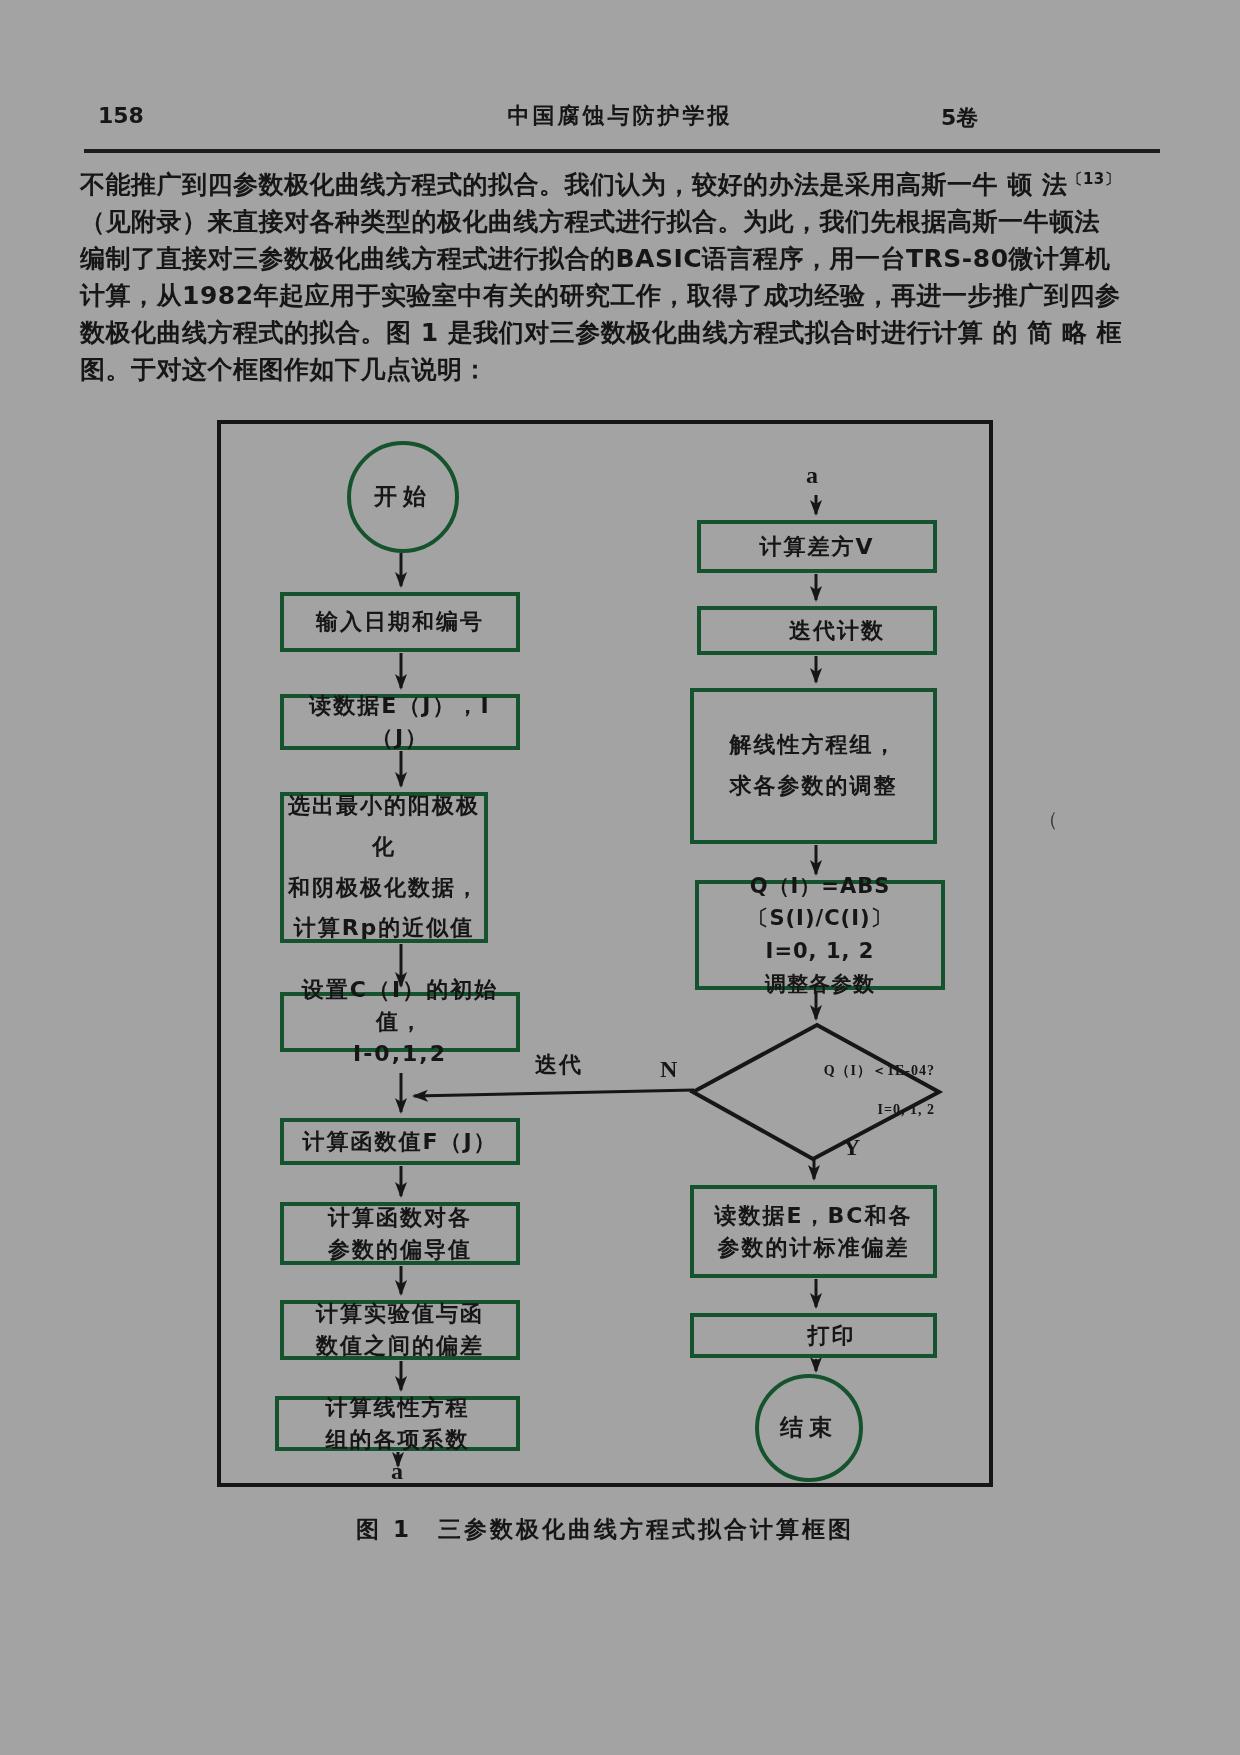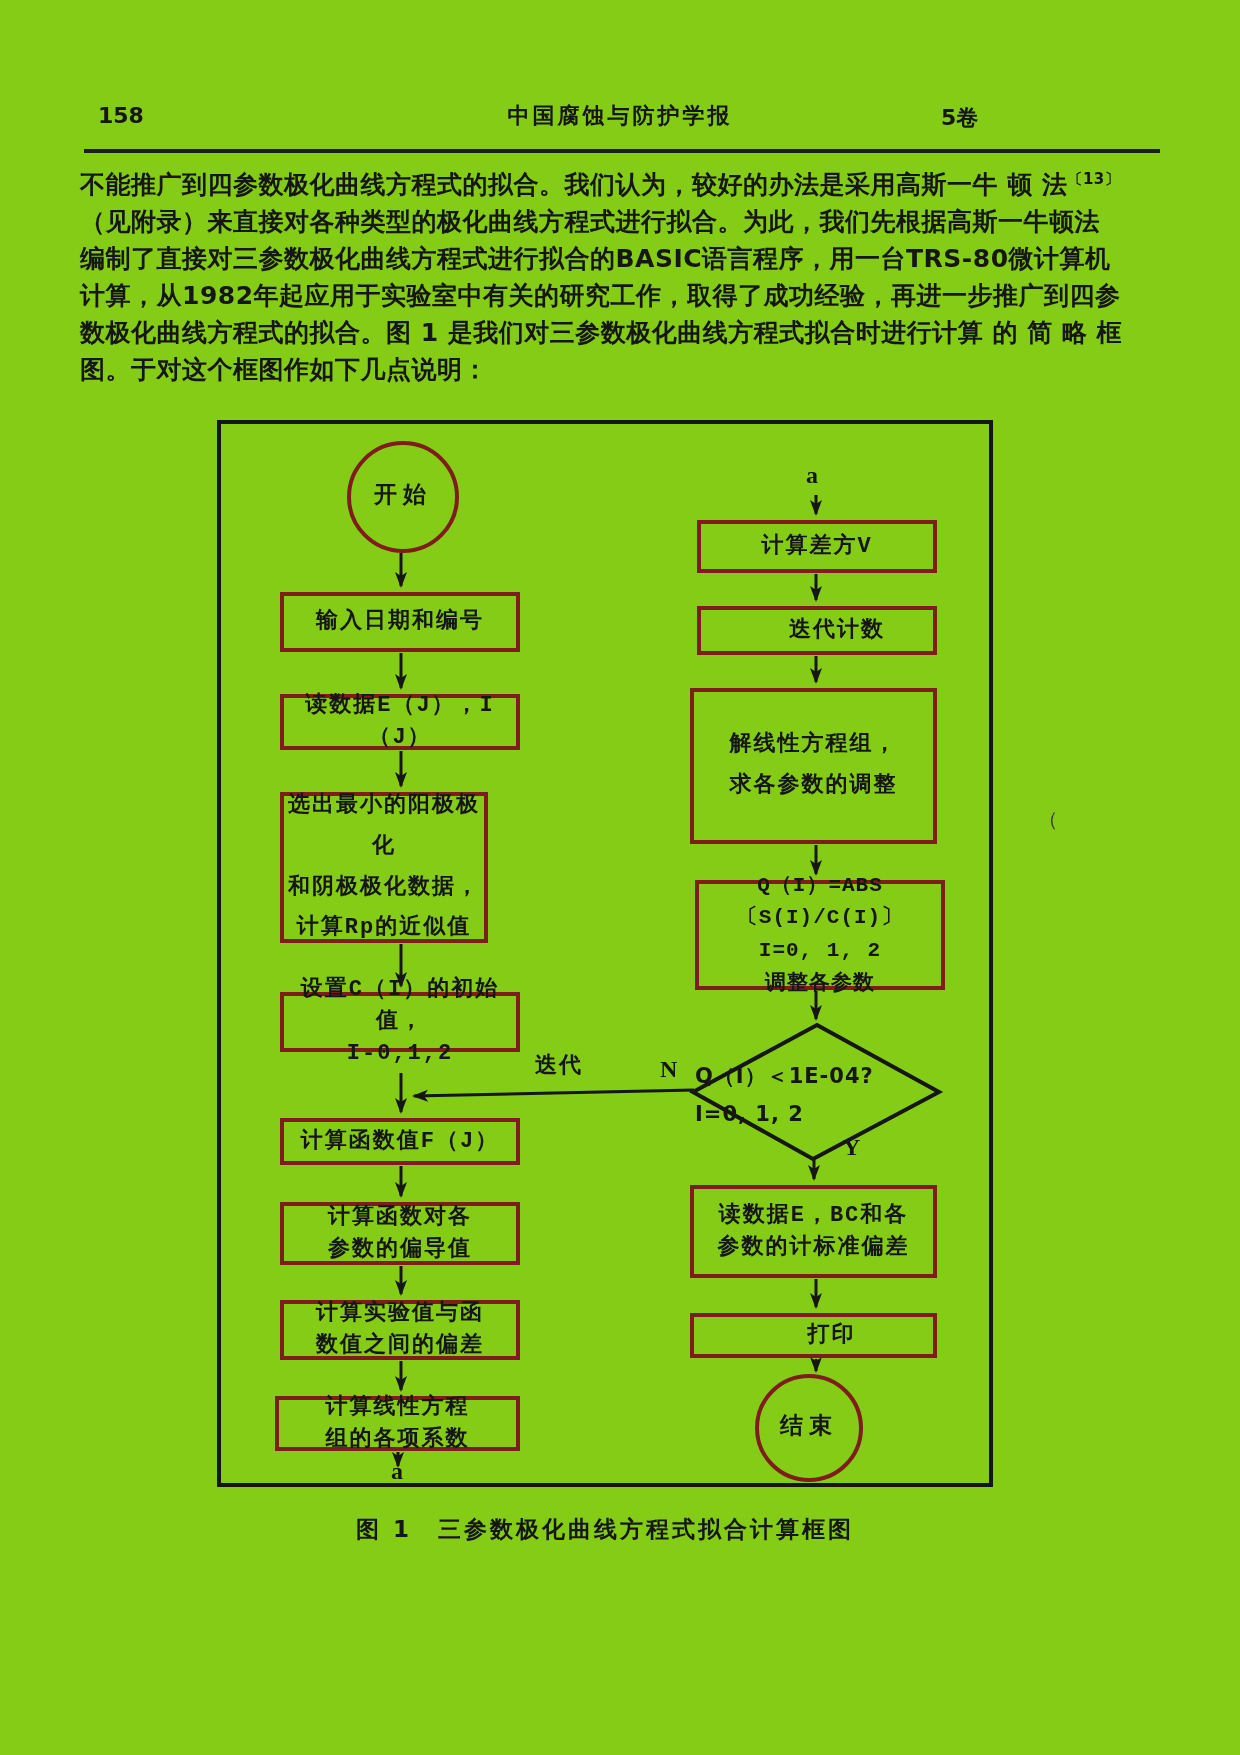--- a/index.html
+++ b/index.html
@@ -1,16 +1,16 @@
 <!DOCTYPE html>
 <html><head>
 <meta charset="utf-8">
 <style>
   html,body{margin:0;padding:0;}
-  .page{position:relative;width:1240px;height:1755px;background:#84cc16;
+  .page{position:relative;width:1240px;height:1755px;background:#a3a3a3;
         font-family:"DejaVu Sans",sans-serif;color:#161616;overflow:hidden;}
 
   
   .hdr-num{position:absolute;left:98px;top:103px;font-size:22px;font-weight:700;}
   .hdr-title{position:absolute;left:0;top:101px;width:1240px;text-align:center;
              font-size:22px;font-weight:700;letter-spacing:3px;}
   .hdr-vol{position:absolute;left:941px;top:103px;font-size:22px;font-weight:700;}
   .hdr-rule{position:absolute;left:84px;top:149px;width:1076px;height:4px;background:#1d1d1d;}
 
   
@@ -18,23 +18,23 @@
              letter-spacing:0.5px;white-space:pre;}
   .para-line sup{font-size:15px;font-weight:700;margin-top:29px;}
   .pl1{top:168px;} .pl2{top:205px;} .pl3{top:242px;}
   .pl4{top:279px;} .pl5{top:316px;} .pl6{top:353px;}
 
   
   .frame{position:absolute;left:217px;top:420px;width:776px;height:1067px;
          border:4px solid #161616;box-sizing:border-box;}
 
   
-  .b{position:absolute;border:4px solid #7f1d1d;box-sizing:border-box;
+  .b{position:absolute;border:4px solid #14532d;box-sizing:border-box;
      display:flex;flex-direction:column;align-items:center;justify-content:center;
-     font-size:22px;font-weight:600;letter-spacing:2px;text-align:center;line-height:1.45;font-family:Liberation Mono, monospace;}
+     font-size:22px;font-weight:600;letter-spacing:2px;text-align:center;line-height:1.45;}
   .circle{border-radius:50%;letter-spacing:6px;font-size:23px;}
 
   .n-start{left:347px;top:441px;width:112px;height:112px;}
   .lb1{left:280px;top:592px;width:240px;height:60px;}
   .lb2{left:280px;top:694px;width:240px;height:56px;}
   .lb3{left:280px;top:792px;width:208px;height:151px;line-height:1.85;}
   .lb4{left:280px;top:992px;width:240px;height:60px;}
   .lb5{left:280px;top:1118px;width:240px;height:47px;}
   .lb6{left:280px;top:1202px;width:240px;height:63px;}
   .lb7{left:280px;top:1300px;width:240px;height:60px;}
@@ -42,22 +42,22 @@
 
   .rb1{left:697px;top:520px;width:240px;height:53px;}
   .rb2{left:697px;top:606px;width:240px;height:49px;padding-left:40px;}
   .rb3{left:690px;top:688px;width:247px;height:156px;line-height:1.85;}
   .rb4{left:695px;top:880px;width:250px;height:110px;line-height:1.55;font-size:21px;letter-spacing:1px;}
   .rb5{left:690px;top:1185px;width:247px;height:93px;}
   .rb6{left:690px;top:1313px;width:247px;height:45px;padding-left:36px;}
   .n-end{left:755px;top:1374px;width:108px;height:108px;}
 
   
-  .dtxt{position:absolute;left:695px;width:240px;text-align:left;
-        font-size:21px;font-weight:600;letter-spacing:1px;}
+  .dtxt{position:absolute;left:695px;width:240px;text-align:right;
+        font-size:14px;font-weight:600;letter-spacing:1px;font-family:Liberation Serif, serif;}
   .dt1{top:1062px;} .dt2{top:1102px;}
 
   
   .lab{position:absolute;font-weight:700;font-size:24px;font-family:"Liberation Serif",serif;}
   .lab-a-top{left:806px;top:462px;}
   .lab-a-bottom{left:391px;top:1458px;}
   .lab-n{left:660px;top:1056px;}
   .lab-y{left:843px;top:1134px;}
   .lab-loop{left:535px;top:1050px;font-family:"DejaVu Sans",sans-serif;
             font-size:22px;font-weight:600;letter-spacing:2px;}

